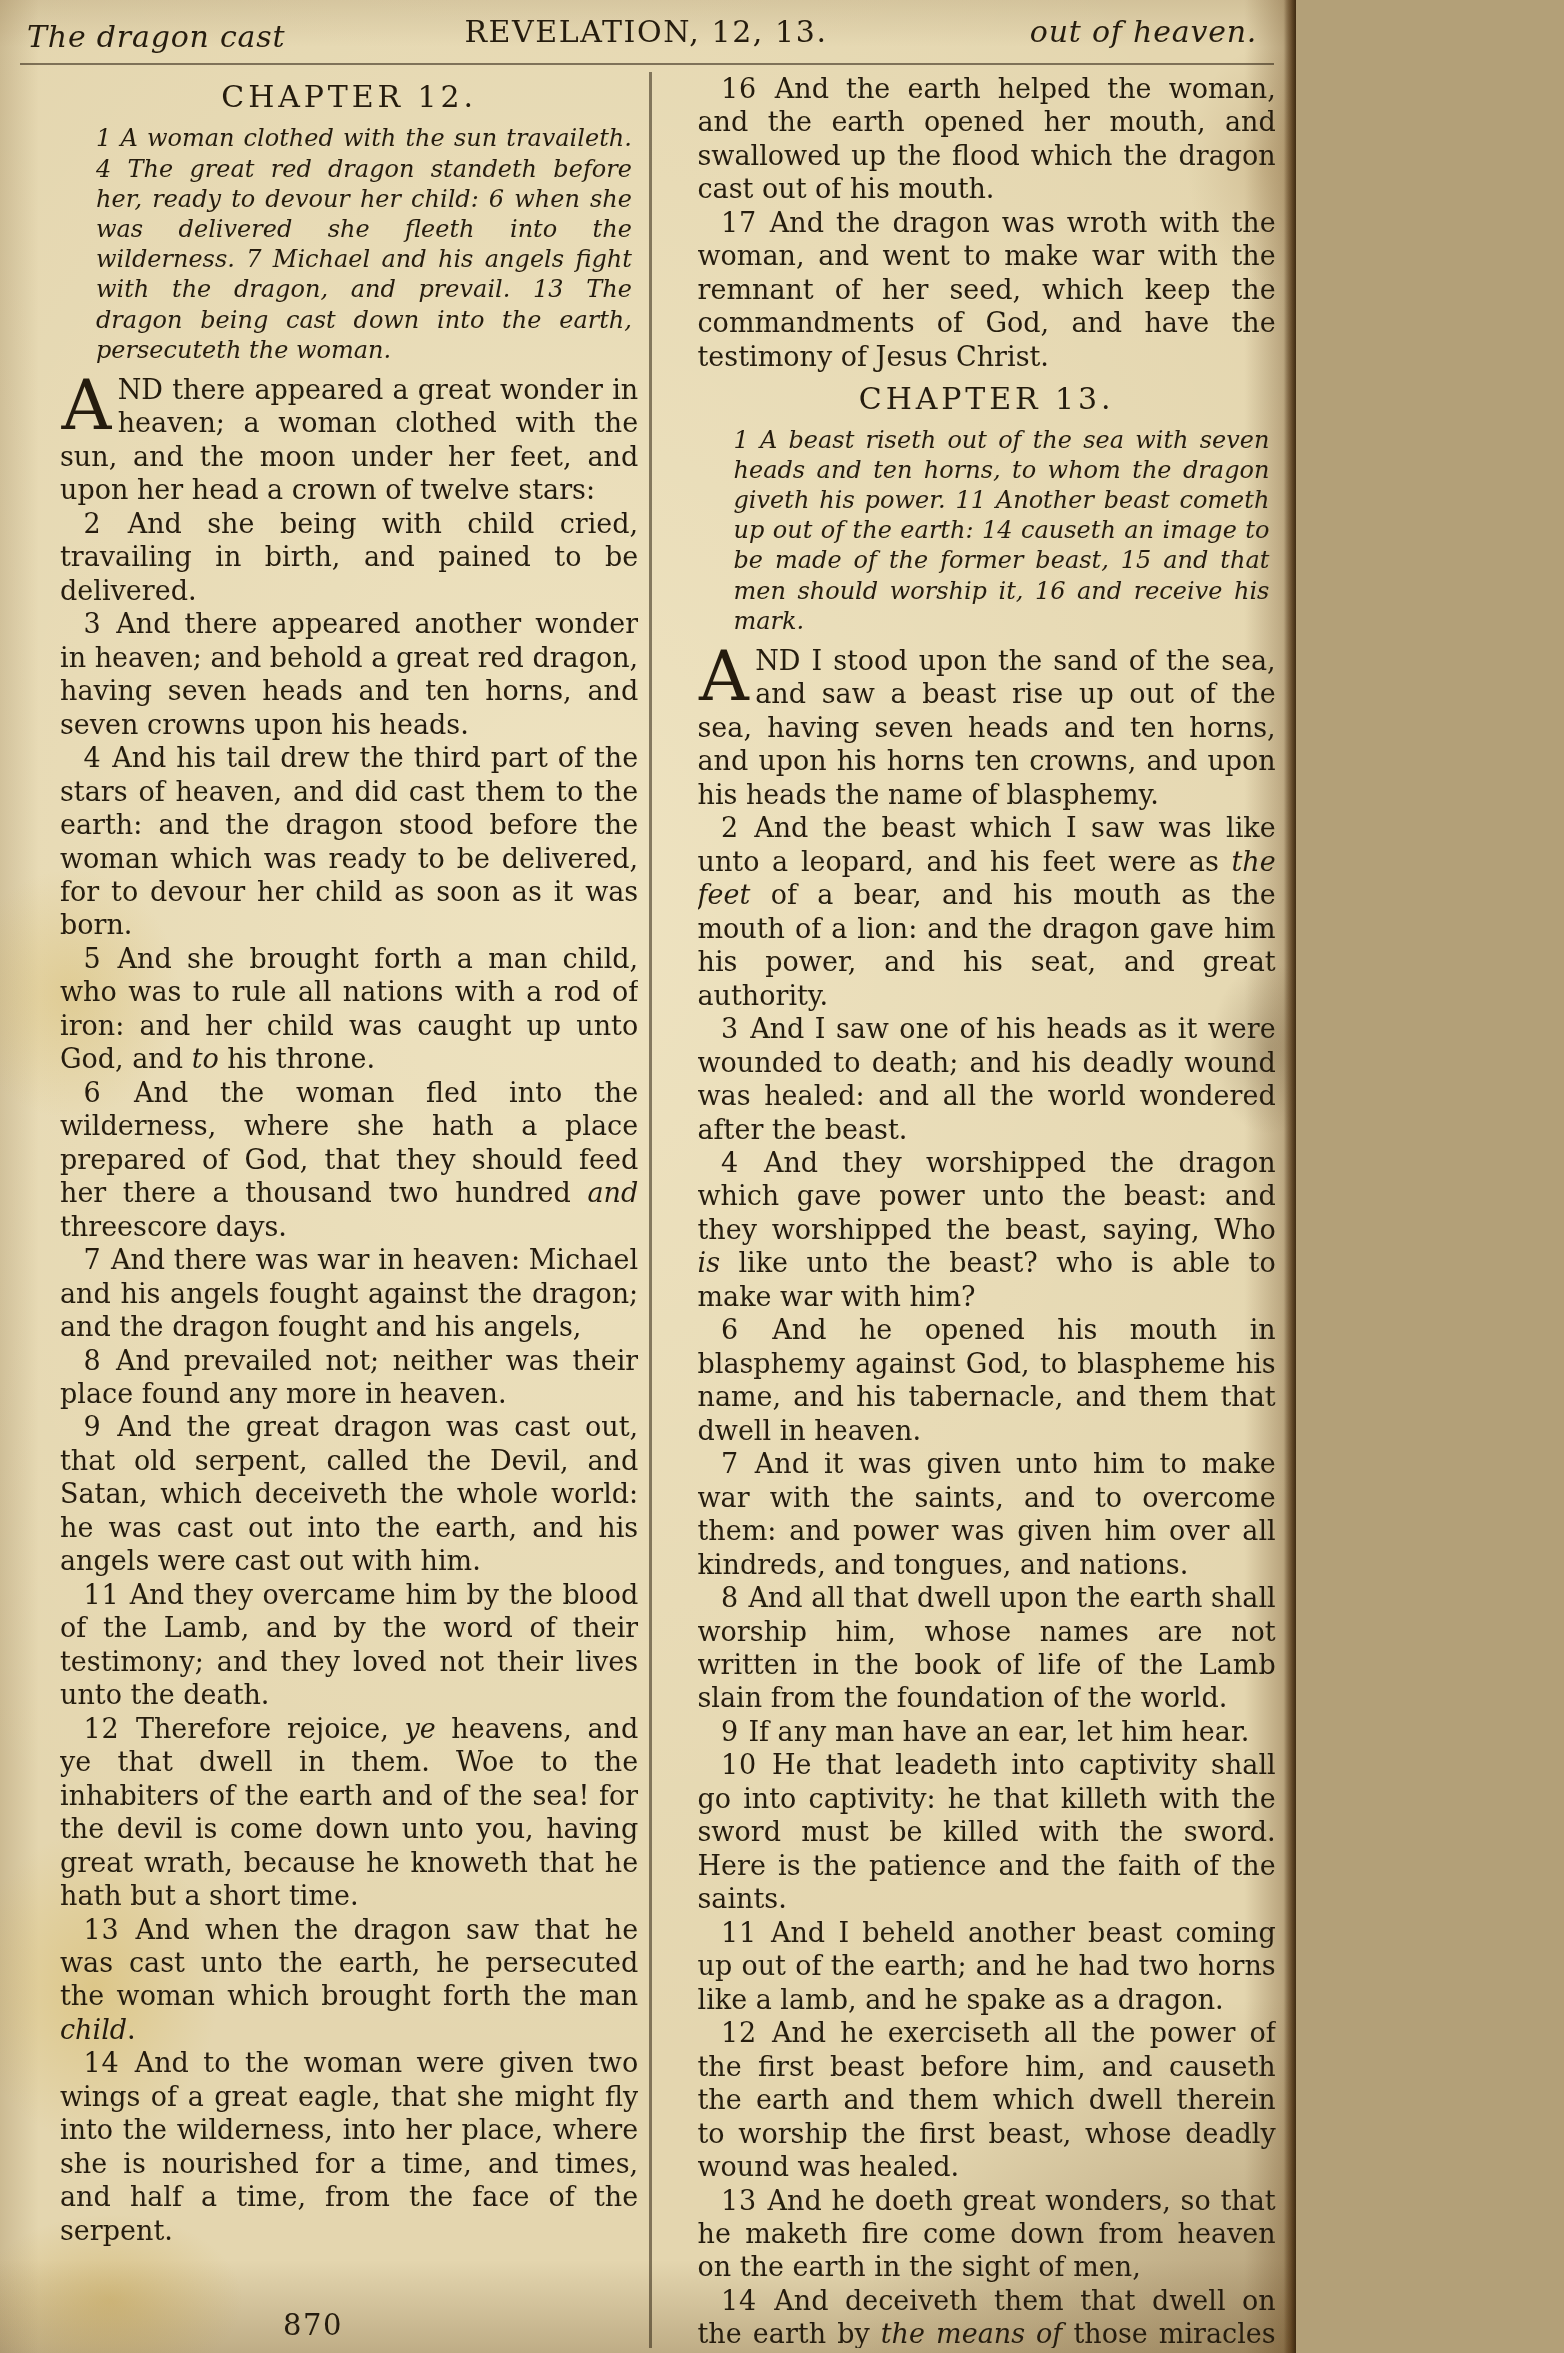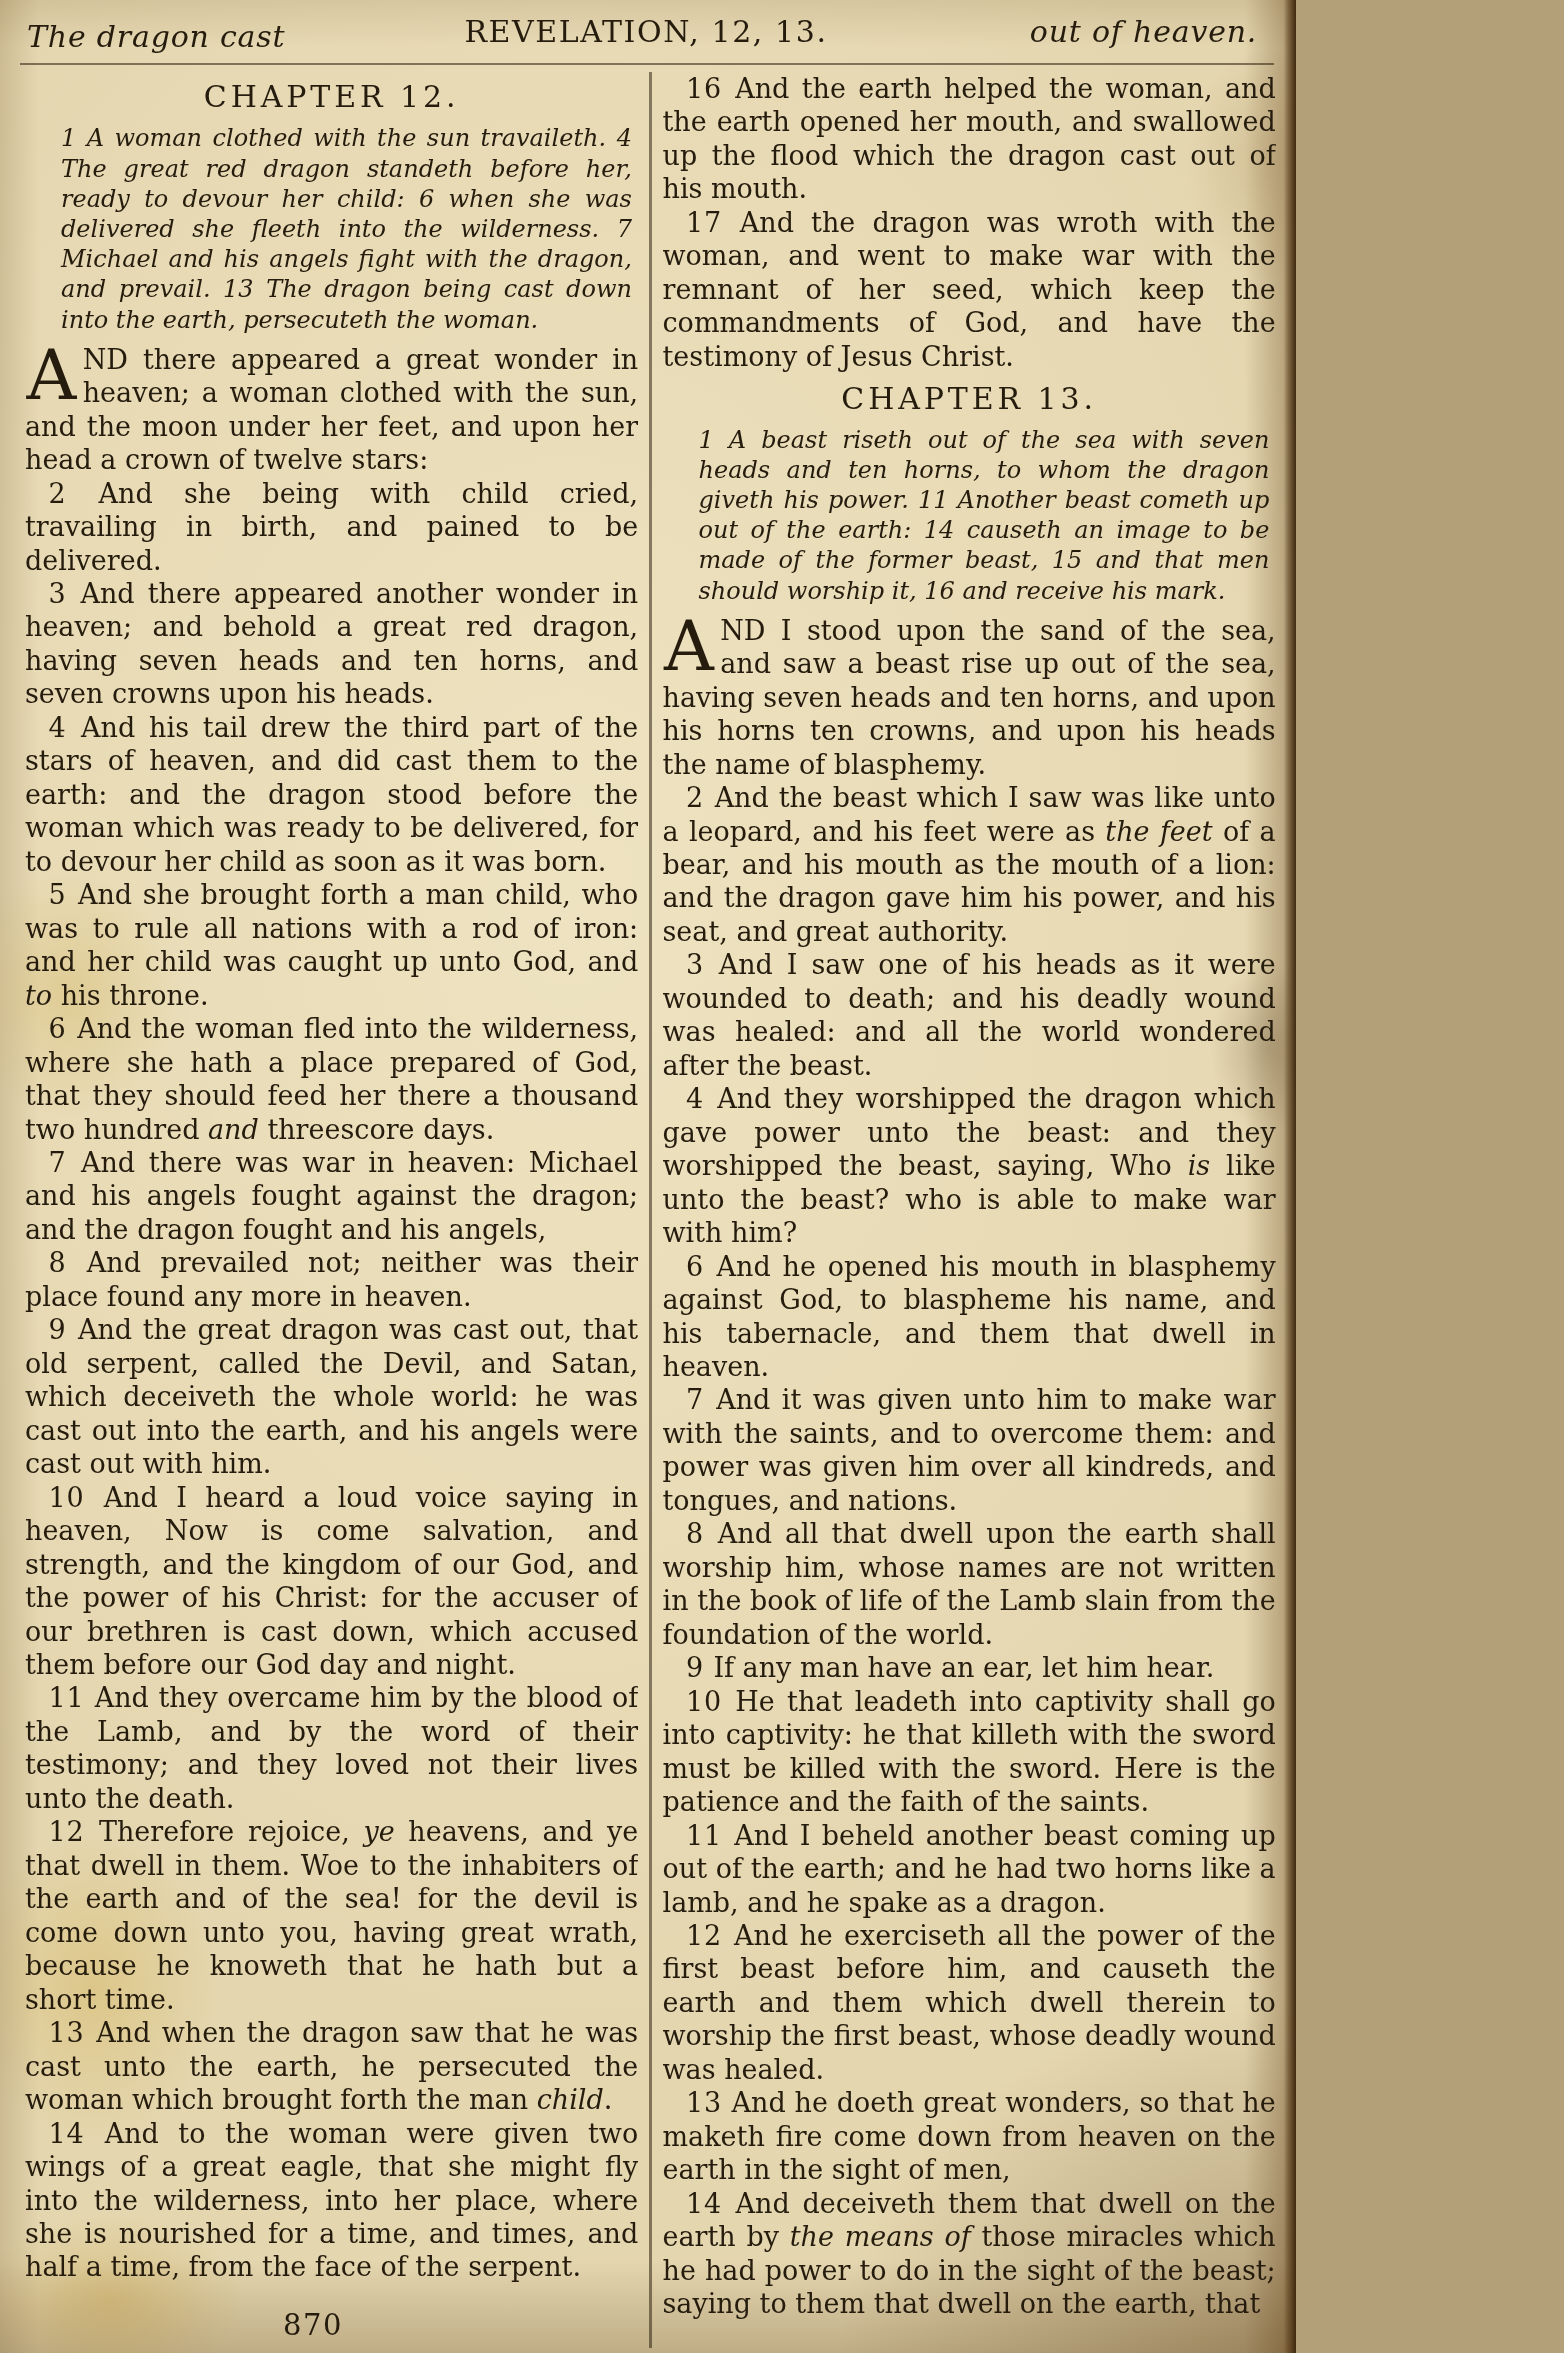--- a/index.html
+++ b/index.html
@@ -38,21 +38,21 @@
   .rh-left  { position:absolute; left:0;  top:4.7px; font-style:italic; font-size:30px; letter-spacing:0.8px; }
   .rh-center{ position:absolute; left:50%; transform:translateX(-50%); top:0;
               font-size:30px; font-weight:normal; letter-spacing:1.6px; }
   .rh-right { position:absolute; right:7.8px; top:0; font-style:italic; font-size:30px; letter-spacing:0.8px; }
   .head-rule { position:absolute; top:63px; left:20.3px; right:22px; height:1.6px;
                background:rgba(42,30,14,0.55); }
 
   .columns { position:absolute; top:72px; left:25px; right:20.3px; bottom:6.3px;
              display:flex; align-items:stretch; }
   .col { flex:1 1 0; font-size:27px; line-height:1.24; text-align:justify;
-         overflow:hidden; }
+         overflow:hidden;margin-left:35px; }
   .col-rule { flex:none; width:2.3px; margin:0 11px;
               background:rgba(48,36,18,0.55); }
 
   .chapter-heading { text-align:center; font-weight:normal; font-size:30px;
                      letter-spacing:3.9px; margin:6.3px 0 7.8px; text-indent:0; }
   .chapter-summary { font-style:italic; font-size:24px; line-height:1.26;
                      padding:0 6.3px 0 36px; margin:0 0 7.8px; }
   .verse { margin:0; text-indent:23.5px; }
   .verse.dropcap-verse { text-indent:0; }
   .vnum { letter-spacing:0.8px; }
@@ -86,21 +86,20 @@
         <p class="chapter-summary">1 A woman clothed with the sun travaileth. 4 The great red dragon standeth before her, ready to devour her child: 6 when she was delivered she fleeth into the wilderness. 7 Michael and his angels fight with the dragon, and prevail. 13 The dragon being cast down into the earth, persecuteth the woman.</p>
         <p class="verse dropcap-verse"><span class="dropcap">A</span>ND there appeared a great wonder in heaven; a woman clothed with the sun, and the moon under her feet, and upon her head a crown of twelve stars:</p>
         <p class="verse"><span class="vnum">2 </span>And she being with child cried, travailing in birth, and pained to be delivered.</p>
         <p class="verse"><span class="vnum">3 </span>And there appeared another wonder in heaven; and behold a great red dragon, having seven heads and ten horns, and seven crowns upon his heads.</p>
         <p class="verse"><span class="vnum">4 </span>And his tail drew the third part of the stars of heaven, and did cast them to the earth: and the dragon stood before the woman which was ready to be delivered, for to devour her child as soon as it was born.</p>
         <p class="verse"><span class="vnum">5 </span>And she brought forth a man child, who was to rule all nations with a rod of iron: and her child was caught up unto God, and <i>to</i> his throne.</p>
         <p class="verse"><span class="vnum">6 </span>And the woman fled into the wilderness, where she hath a place prepared of God, that they should feed her there a thousand two hundred <i>and</i> threescore days.</p>
         <p class="verse"><span class="vnum">7 </span>And there was war in heaven: Michael and his angels fought against the dragon; and the dragon fought and his angels,</p>
         <p class="verse"><span class="vnum">8 </span>And prevailed not; neither was their place found any more in heaven.</p>
         <p class="verse"><span class="vnum">9 </span>And the great dragon was cast out, that old serpent, called the Devil, and Satan, which deceiveth the whole world: he was cast out into the earth, and his angels were cast out with him.</p>
-        <p class="verse"><span class="vnum">10 </span>And I heard a loud voice saying in heaven, Now is come salvation, and strength, and the kingdom of our God, and the power of his Christ: for the accuser of our brethren is cast down, which accused them before our God day and night.</p>
         <p class="verse"><span class="vnum">11 </span>And they overcame him by the blood of the Lamb, and by the word of their testimony; and they loved not their lives unto the death.</p>
         <p class="verse"><span class="vnum">12 </span>Therefore rejoice, <i>ye</i> heavens, and ye that dwell in them. Woe to the inhabiters of the earth and of the sea! for the devil is come down unto you, having great wrath, because he knoweth that he hath but a short time.</p>
         <p class="verse"><span class="vnum">13 </span>And when the dragon saw that he was cast unto the earth, he persecuted the woman which brought forth the man <i>child</i>.</p>
         <p class="verse"><span class="vnum">14 </span>And to the woman were given two wings of a great eagle, that she might fly into the wilderness, into her place, where she is nourished for a time, and times, and half a time, from the face of the serpent.</p>
       </section>
     <div class="col-rule"></div>
     <section class="col" id="col-right">
         <p class="verse"><span class="vnum">16 </span>And the earth helped the woman, and the earth opened her mouth, and swallowed up the flood which the dragon cast out of his mouth.</p>
         <p class="verse"><span class="vnum">17 </span>And the dragon was wroth with the woman, and went to make war with the remnant of her seed, which keep the commandments of God, and have the testimony of Jesus Christ.</p>
         <h2 class="chapter-heading">CHAPTER 13.</h2>

